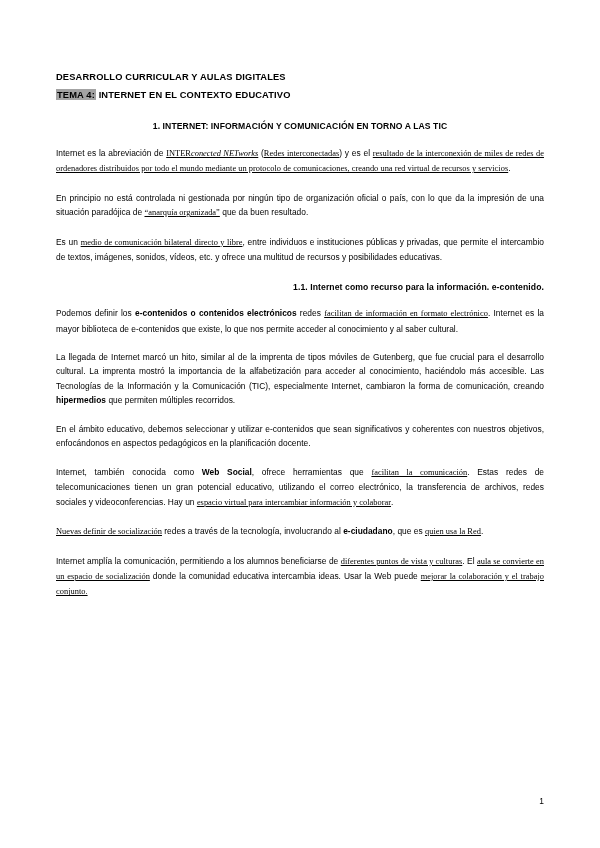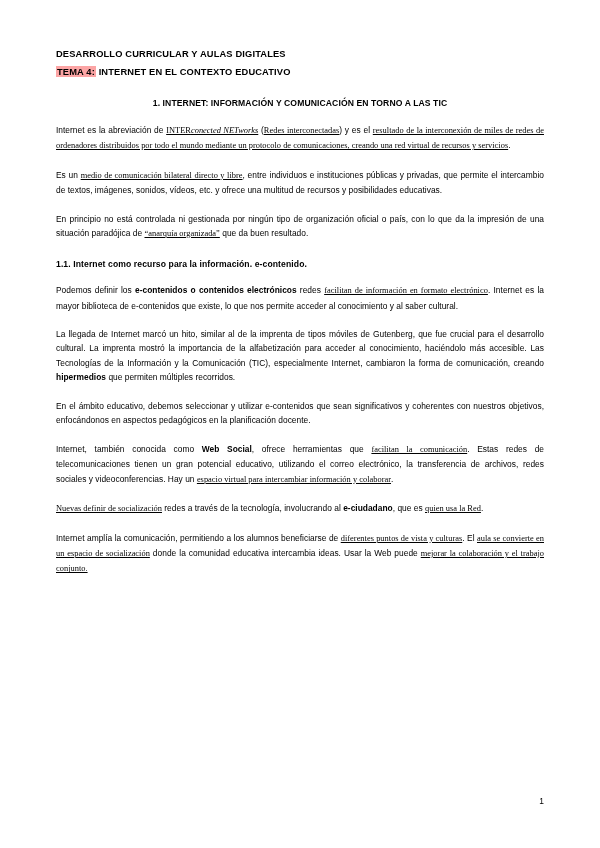--- a/index.html
+++ b/index.html
@@ -12,55 +12,56 @@
     height: 848px;
     font-family: "Liberation Sans", sans-serif;
     color: #000000;
     position: relative;
     overflow: hidden;
   }
   .page {
     box-sizing: border-box;
     width: 600px;
     height: 848px;
-    padding: 48px 56px 0 56px;
+    padding: 71px 56px 0 56px;
     position: relative;
   }
   .doc-title {
     font-size: 9.3px;
     font-weight: bold;
     letter-spacing: 0.15px;
     margin: 0 0 6px 0;
     line-height: 1.3;
   }
   .doc-subtitle {
     font-size: 9.3px;
     font-weight: bold;
     letter-spacing: 0.15px;
     margin: 0 0 20px 0;
     line-height: 1.3;
   }
   .hl {
-    background: #fca5a5;
+    background: #a3a3a3;
     padding: 1px 1px 0 1px;
   }
   .section-head {
     font-size: 8.6px;
     font-weight: bold;
     letter-spacing: 0.1px;
     margin: 0 0 13px 0;
     line-height: 1.35;
     text-align: center;
   }
   .sub-head {
     font-size: 8.6px;
     font-weight: bold;
     letter-spacing: 0.1px;
     margin: 0 0 12px 0;
     line-height: 1.35;
+    text-align: right;
   }
   p.body {
     font-size: 8.4px;
     line-height: 1.72;
     text-align: justify;
     margin: 0 0 14px 0;
     letter-spacing: 0.02px;
   }
   .u { text-decoration: underline; font-family: Liberation Serif, serif; }
   .b { font-weight: bold; }
@@ -78,22 +79,22 @@
 
 <div class="page">
 
   <h1 class="doc-title">DESARROLLO CURRICULAR Y AULAS DIGITALES</h1>
 
   <h2 class="doc-subtitle"><span class="hl">TEMA 4:</span><span> INTERNET EN EL CONTEXTO EDUCATIVO</span></h2>
 
   <h3 class="section-head">1. INTERNET: INFORMACIÓN Y COMUNICACIÓN EN TORNO A LAS TIC</h3>
 
   <p class="body"><span>Internet es la abreviación de </span><span class="u">INTER</span><span class="u i">conected NETworks</span><span> (</span><span class="u">Redes interconectadas</span><span>) y es el </span><span class="u">resultado de la interconexión de miles de redes de ordenadores distribuidos por todo el mundo mediante un protocolo de comunicaciones, creando una red virtual de recursos y servicios</span><span>.</span></p>
+  <p class="body"><span>En principio no está controlada ni gestionada por ningún tipo de organización oficial o país, con lo que da la impresión de una situación paradójica de </span><span class="u">“anarquía organizada”</span><span> que da buen resultado.</span></p>
   <p class="body"><span>Es un </span><span class="u">medio de comunicación bilateral directo y libre</span><span>, entre individuos e instituciones públicas y privadas, que permite el intercambio de textos, imágenes, sonidos, vídeos, etc. y ofrece una multitud de recursos y posibilidades educativas.</span></p>
-  <p class="body"><span>En principio no está controlada ni gestionada por ningún tipo de organización oficial o país, con lo que da la impresión de una situación paradójica de </span><span class="u">“anarquía organizada”</span><span> que da buen resultado.</span></p>
 
   <h3 class="sub-head mt-extra">1.1.  Internet como recurso para la información. e-contenido.</h3>
 
   <p class="body"><span>Podemos definir los </span><span class="b">e-contenidos o contenidos electrónicos</span><span> redes </span><span class="u">facilitan de información en formato electrónico</span><span>. Internet es la mayor biblioteca de e-contenidos que existe, lo que nos permite acceder al conocimiento y al saber cultural.</span></p>
   <p class="body"><span>La llegada de Internet marcó un hito, similar al de la imprenta de tipos móviles de Gutenberg, que fue crucial para el desarrollo cultural. La imprenta mostró la importancia de la alfabetización para acceder al conocimiento, haciéndolo más accesible. Las Tecnologías de la Información y la Comunicación (TIC), especialmente Internet, cambiaron la forma de comunicación, creando </span><span class="b">hipermedios</span><span> que permiten múltiples recorridos.</span></p>
   <p class="body"><span>En el ámbito educativo, debemos seleccionar y utilizar e-contenidos que sean significativos y coherentes con nuestros objetivos, enfocándonos en aspectos pedagógicos en la planificación docente.</span></p>
 
 
   <p class="body"><span>Internet, también conocida como </span><span class="b">Web Social</span><span>, ofrece herramientas que </span><span class="u">facilitan la comunicación</span><span>. Estas redes de telecomunicaciones tienen un gran potencial educativo, utilizando el correo electrónico, la transferencia de archivos, redes sociales y videoconferencias. Hay un </span><span class="u">espacio virtual para intercambiar información y colaborar</span><span>.</span></p>
   <p class="body"><span class="u">Nuevas definir de socialización</span><span> redes a través de la tecnología, involucrando al </span><span class="b">e-ciudadano</span><span>, que es </span><span class="u">quien usa la Red</span><span>.</span></p>

